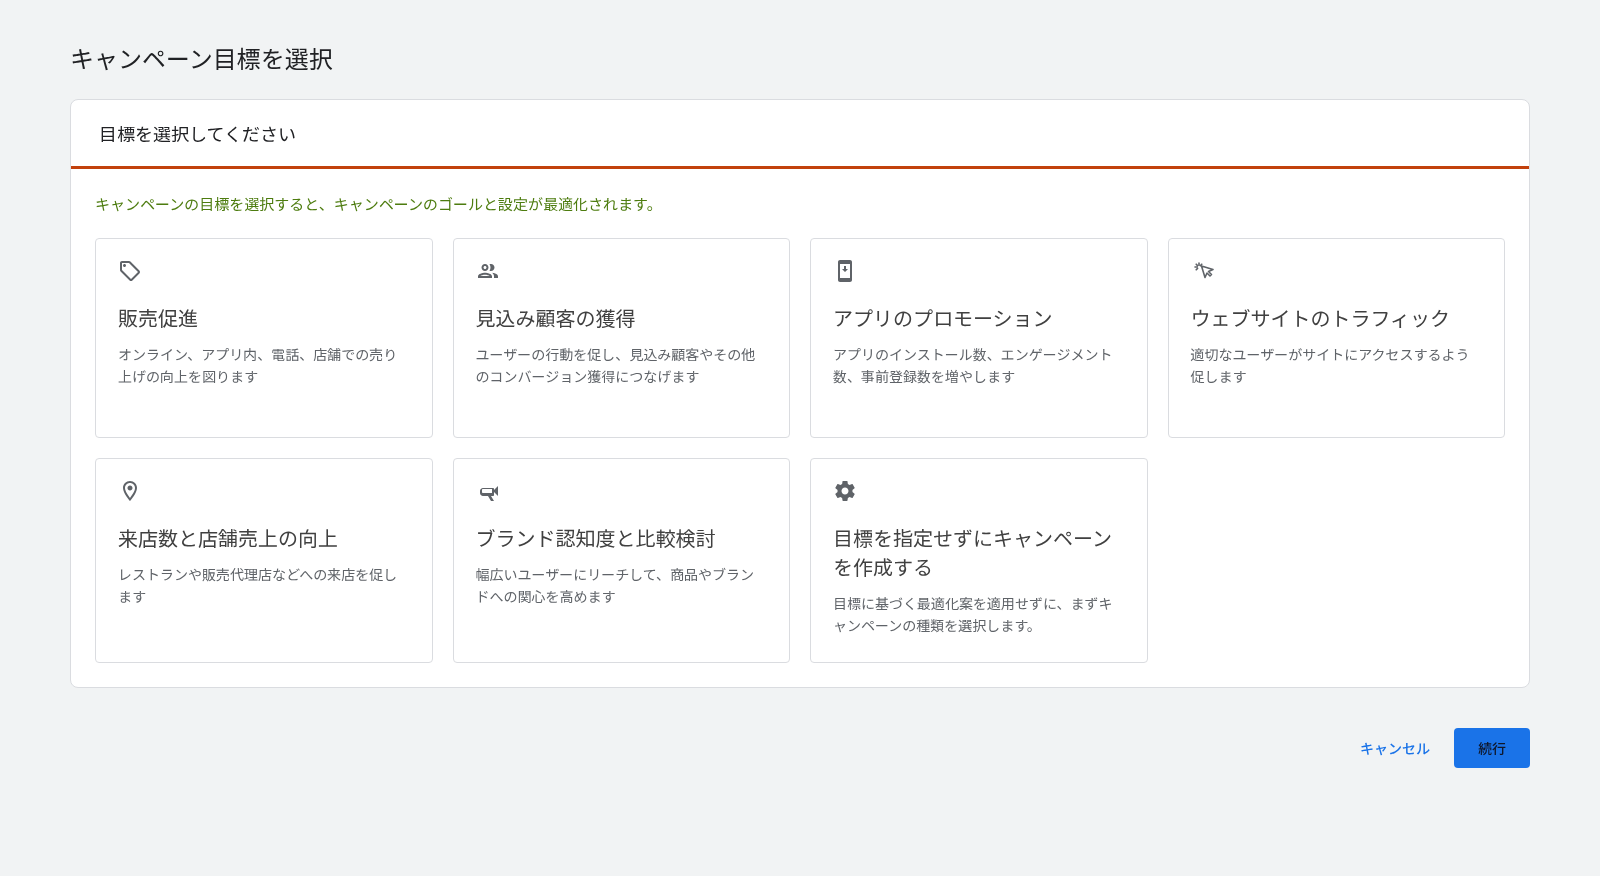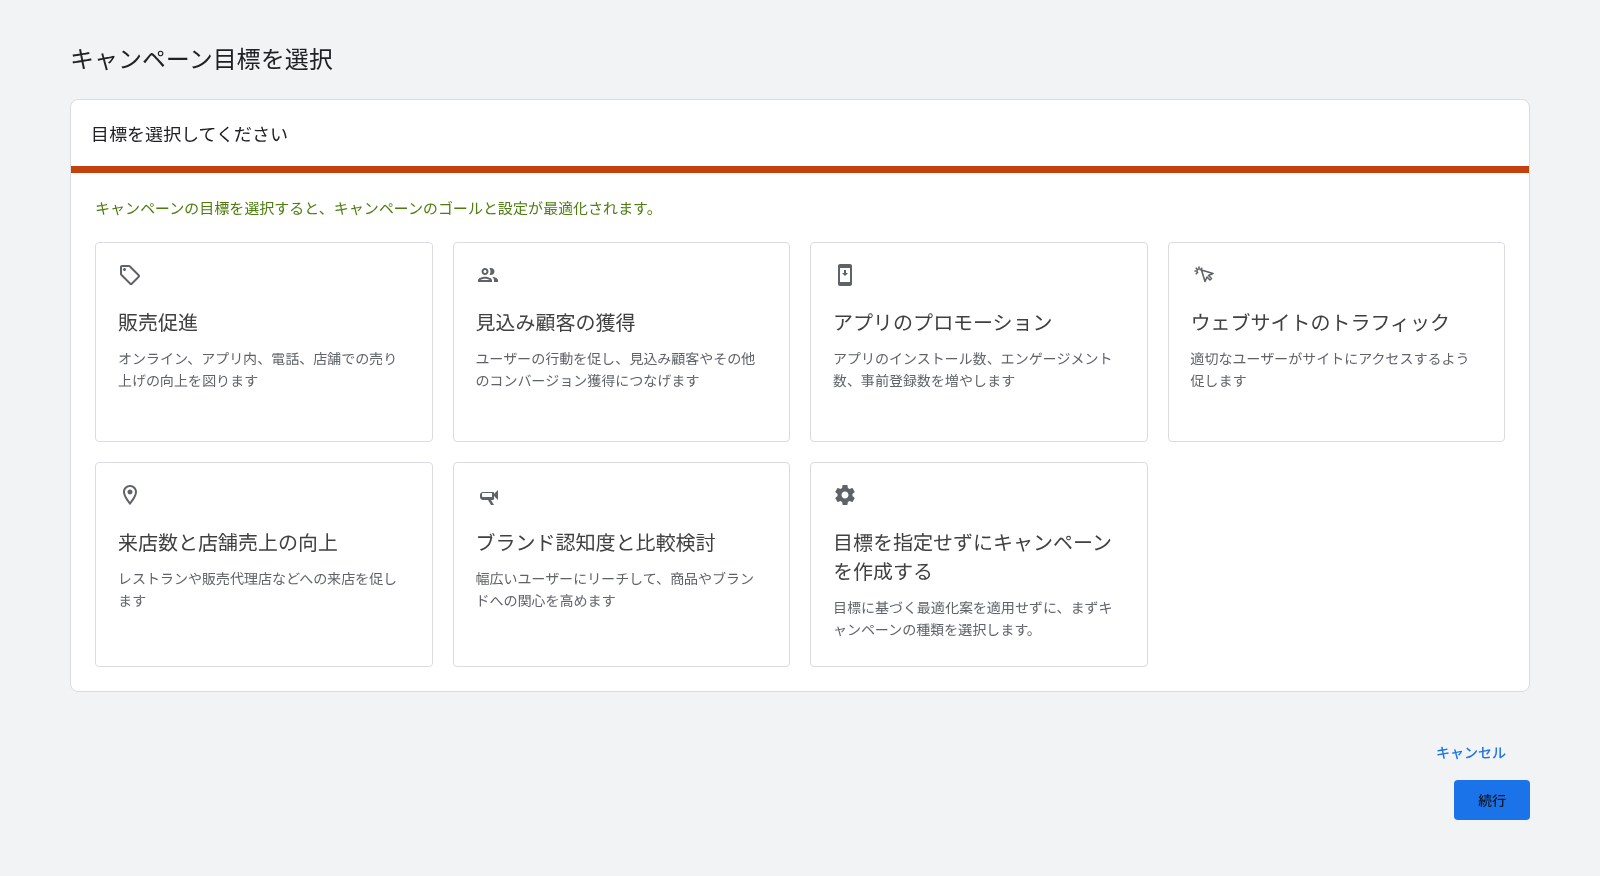--- a/index.html
+++ b/index.html
@@ -21,22 +21,22 @@
     color: #202124;
     margin-bottom: 24px;
   }
   .card {
     background: #fff;
     border: 1px solid #dadce0;
     border-radius: 8px;
     overflow: hidden;
   }
   .card-header {
-    padding: 20px 20px;
-    border-bottom: 7px solid #c2410c;
+    padding: 20px 28px;
+    border-bottom: 3px solid #c2410c;
   }
   .card-header-title {
     font-size: 18px;
     font-weight: 400;
     color: #202124;
   }
   .card-body {
     padding: 24px;
   }
   .description {
@@ -72,23 +72,22 @@
   }
   .goal-desc {
     font-size: 14px;
     color: #5f6368;
     line-height: 1.6;
   }
   .footer {
     display: flex;
     justify-content: flex-end;
     align-items: flex-end;
-    gap: 8px;
+    gap: 0;
     margin-top: 40px;
-    flex-direction: column;
   }
   .btn {
     padding: 10px 24px;
     border-radius: 4px;
     font-size: 14px;
     font-weight: 500;
     cursor: pointer;
     border: none;
     font-family: inherit;
   }

